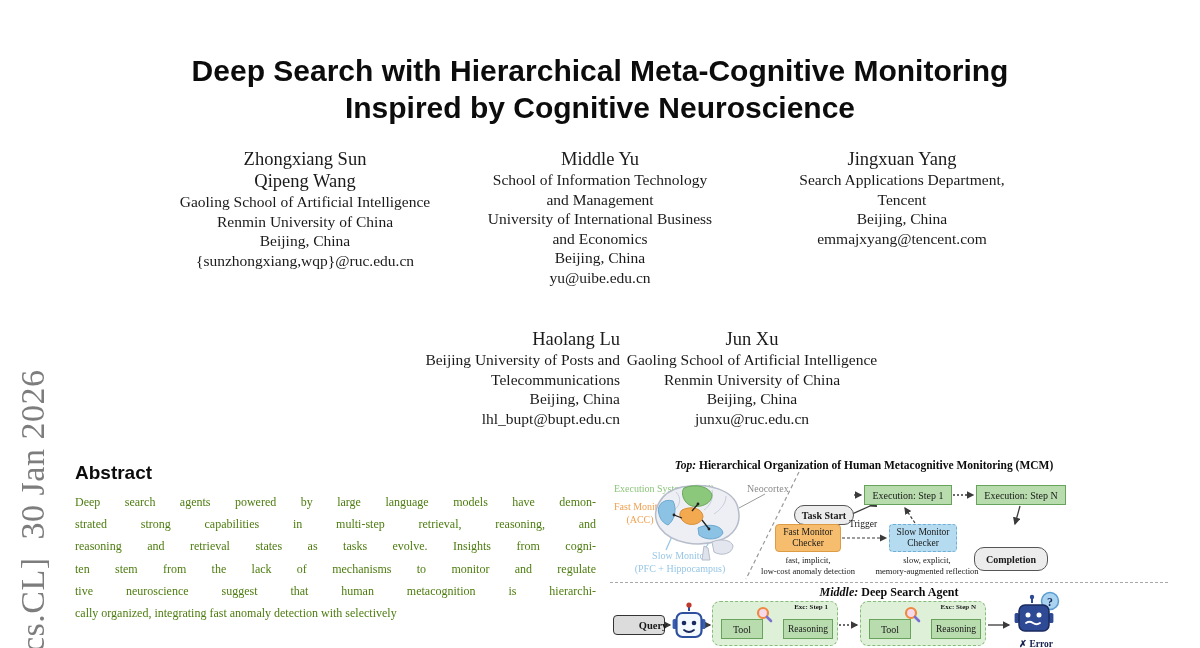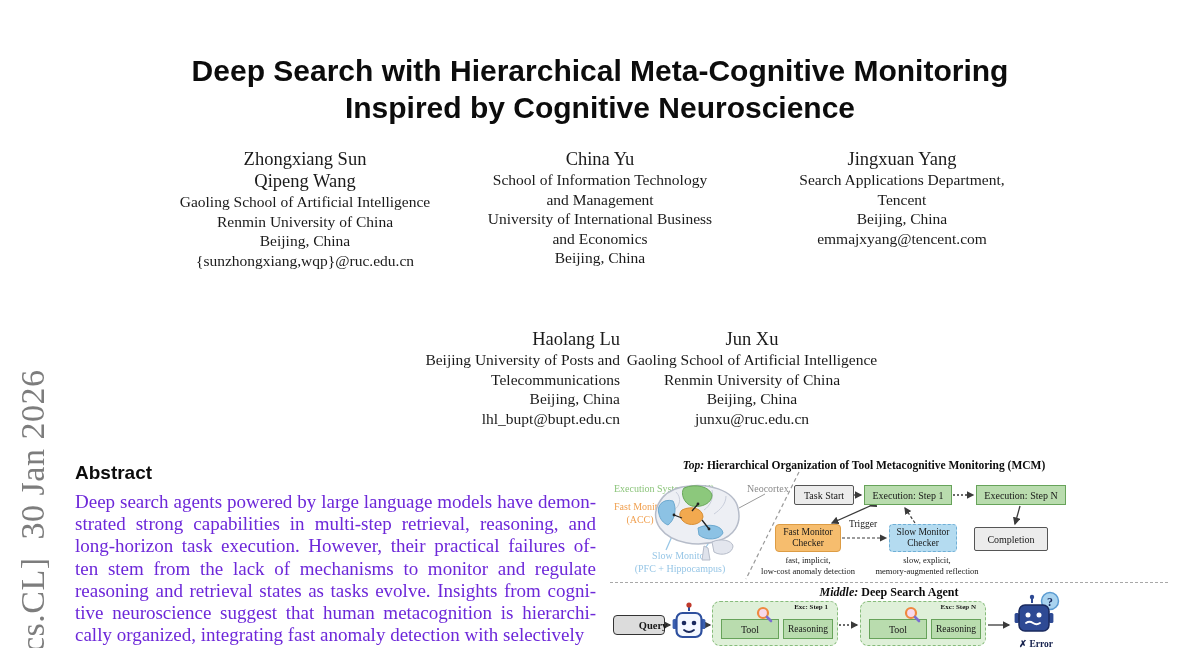--- a/index.html
+++ b/index.html
@@ -24,59 +24,59 @@
   .a-name{font-size:18.5px;line-height:22px;color:#1a1a1a;}
   .a-affil{font-size:15.5px;line-height:19.5px;color:#1a1a1a;}
   .row1{top:148px;}
   .row2{top:328px;}
 
   
   .abstract{position:absolute;left:75px;top:462px;width:521px;}
   .abstract h2{
     margin:0 0 7px 0;font-family:"Liberation Sans",sans-serif;font-size:19px;font-weight:bold;color:#0c0c0c;
   }
-  .abs-line{font-size:19px;line-height:22.2px;text-align:justify;text-align-last:justify;color:#6d28d9;}
+  .abs-line{font-size:12px;line-height:22.2px;text-align:justify;text-align-last:justify;color:#4d7c0f;}
   .abs-line:last-child{text-align-last:left;}
 
   
   .figure{position:absolute;left:608px;top:458px;width:562px;height:190px;font-family:"Liberation Serif",serif;}
   .figure .abs{position:absolute;}
   .fig-cap-top{left:0;top:1px;width:512px;text-align:center;font-size:11.5px;font-weight:bold;color:#0c0c0c;}
   .fig-cap-mid{left:0;top:127px;width:562px;text-align:center;font-size:12px;font-weight:bold;color:#0c0c0c;}
   .cap-ital{font-style:italic;}
 
   .lbl-exec{left:6px;top:25px;font-size:10px;color:var(--label_green);}
   .lbl-neo{left:139px;top:25px;font-size:10px;color:var(--label_gray);}
   .lbl-fast{left:2px;top:43px;width:60px;text-align:center;font-size:10px;line-height:12.5px;color:var(--label_orange);}
   .lbl-slow{left:0;top:92px;width:144px;text-align:center;font-size:10px;line-height:12.5px;color:var(--label_blue);}
 
   .fbox{position:absolute;display:flex;align-items:center;justify-content:center;text-align:center;
         font-size:10px;color:#181818;z-index:2;box-sizing:border-box;}
-  .pill{background:var(--pill_fill);border:1.4px solid var(--pill_border);border-radius:2px;font-weight:normal;}
+  .pill{background:var(--pill_fill);border:1.4px solid var(--pill_border);border-radius:10px;font-weight:bold;margin-top:20px;}
   .green{background:var(--green_fill);border:1px solid var(--green_border);border-radius:0;}
   .orange{background:var(--orange_fill);border:1px solid var(--orange_border);border-radius:4px;line-height:11.5px;font-size:9.5px;}
   .blue{background:var(--blue_fill);border:1.4px dashed var(--blue_border);border-radius:4px;line-height:11.5px;font-size:9.5px;}
   .task-start{left:186px;top:27px;width:60px;height:20px;}
   .exec1{left:256px;top:27px;width:88px;height:20px;}
   .execN{left:368px;top:27px;width:90px;height:20px;}
   .fastc{left:167px;top:66px;width:66px;height:28px;}
   .slowc{left:281px;top:66px;width:68px;height:28px;}
   .completion{left:366px;top:69px;width:74px;height:24px;}
   .trigger-lbl{left:232px;top:61px;width:46px;text-align:center;font-size:9.5px;color:#181818;z-index:2;}
   .mon-cap{font-size:8.5px;line-height:11px;text-align:center;color:#181818;}
   .fast-cap{left:136px;top:97px;width:128px;}
   .slow-cap{left:252px;top:97px;width:134px;}
   .hdiv{left:2px;top:124px;width:558px;border-top:1.6px dashed #a8a8a8;height:0;}
 
   .query{left:5px;top:157px;width:52px;height:20px;background:#dcdcdc;border:1.8px solid #333;border-radius:4px;font-weight:bold;font-size:10.5px;padding-left:28px;}
   .cont{position:absolute;top:143px;width:126px;height:45px;background:var(--green_light);
         border:1.4px dashed var(--green_light_border);border-radius:8px;z-index:1;box-sizing:border-box;}
   .cont1{left:104px;} .cont2{left:252px;}
   .exc-lbl{position:absolute;top:1px;right:9px;font-size:7px;font-weight:bold;color:#181818;}
-  .tool{position:absolute;left:8px;top:17px;width:58px;height:20px;}
+  .tool{position:absolute;left:8px;top:17px;width:42px;height:20px;}
   .reasoning{position:absolute;left:70px;top:17px;width:50px;height:20px;font-size:9.5px;}
   .cont .fbox{z-index:2;}
   .mag{position:absolute;left:42px;top:3px;z-index:3;}
   .robot1{left:64px;top:143px;z-index:2;}
   .robot2{left:404px;top:133px;z-index:2;}
   .err-lbl{left:398px;top:180px;width:60px;text-align:center;font-size:9.5px;font-weight:bold;color:#15214d;z-index:2;}
   .brain{left:38px;top:22px;z-index:1;}
   .arrows{left:0;top:0;z-index:0;}
 </style>
 </head>
@@ -94,26 +94,27 @@
   <div class="author-block row1" style="left:135px;">
     <div class="a-name">Zhongxiang Sun</div>
     <div class="a-name">Qipeng Wang</div>
     <div class="a-affil">Gaoling School of Artificial Intelligence</div>
     <div class="a-affil">Renmin University of China</div>
     <div class="a-affil">Beijing, China</div>
     <div class="a-affil">{sunzhongxiang,wqp}@ruc.edu.cn</div>
   </div>
 
   <div class="author-block row1" style="left:430px;">
-    <div class="a-name">China Yu</div>
+    <div class="a-name">Middle Yu</div>
     <div class="a-affil">School of Information Technology</div>
     <div class="a-affil">and Management</div>
     <div class="a-affil">University of International Business</div>
     <div class="a-affil">and Economics</div>
     <div class="a-affil">Beijing, China</div>
+    <div class="a-affil">yu@uibe.edu.cn</div>
   </div>
 
   <div class="author-block row1" style="left:732px;">
     <div class="a-name">Jingxuan Yang</div>
     <div class="a-affil">Search Applications Department,</div>
     <div class="a-affil">Tencent</div>
     <div class="a-affil">Beijing, China</div>
     <div class="a-affil">emmajxyang@tencent.com</div>
   </div>
 
@@ -130,23 +131,22 @@
     <div class="a-affil">Gaoling School of Artificial Intelligence</div>
     <div class="a-affil">Renmin University of China</div>
     <div class="a-affil">Beijing, China</div>
     <div class="a-affil">junxu@ruc.edu.cn</div>
   </div>
 
   <div class="abstract">
     <h2>Abstract</h2>
     <div class="abs-line">Deep search agents powered by large language models have demon-</div>
     <div class="abs-line">strated strong capabilities in multi-step retrieval, reasoning, and</div>
-    <div class="abs-line">long-horizon task execution. However, their practical failures of-</div>
+    <div class="abs-line">reasoning and retrieval states as tasks evolve. Insights from cogni-</div>
     <div class="abs-line">ten stem from the lack of mechanisms to monitor and regulate</div>
-    <div class="abs-line">reasoning and retrieval states as tasks evolve. Insights from cogni-</div>
     <div class="abs-line">tive neuroscience suggest that human metacognition is hierarchi-</div>
     <div class="abs-line">cally organized, integrating fast anomaly detection with selectively</div>
   </div>
 
   <div class="figure">
 
     <svg class="abs arrows" width="562" height="190" viewBox="0 0 562 190">
       <defs>
         <marker id="ah" markerWidth="7" markerHeight="7" refX="5" refY="3" orient="auto">
           <path d="M0,0 L6,3 L0,6 Z" fill="#3a3a3a"></path>
@@ -170,21 +170,21 @@
 
       <line x1="57" y1="167" x2="62" y2="167" stroke="#3a3a3a" stroke-width="1.3" marker-end="url(#ah)"></line>
       <line x1="99" y1="167" x2="102" y2="167" stroke="#3a3a3a" stroke-width="1.3" marker-end="url(#ah)"></line>
       <line x1="163" y1="170" x2="171" y2="170" stroke="#3a3a3a" stroke-width="1.3" marker-end="url(#ah)"></line>
       <line x1="231" y1="167" x2="249" y2="167" stroke="#3a3a3a" stroke-width="1.3" stroke-dasharray="2,2" marker-end="url(#ah)"></line>
       <line x1="311" y1="170" x2="319" y2="170" stroke="#3a3a3a" stroke-width="1.3" marker-end="url(#ah)"></line>
       <line x1="380" y1="167" x2="401" y2="167" stroke="#3a3a3a" stroke-width="1.3" marker-end="url(#ah)"></line>
     </svg>
 
     <div class="abs fig-cap-top">
-      <span class="cap-ital">Top:</span><span> Hierarchical Organization of Tool Metacognitive Monitoring (MCM)</span>
+      <span class="cap-ital">Top:</span><span> Hierarchical Organization of Human Metacognitive Monitoring (MCM)</span>
     </div>
 
     <svg class="abs brain" width="105" height="95" viewBox="0 0 105 95">
       <path d="M14 48 C 4 34 12 12 36 7 C 62 2 88 10 92 28 C 96 44 88 56 72 61 C 52 67 26 64 14 48 Z" fill="#edeff4" stroke="#b6bcc9" stroke-width="1.5"></path>
       <path d="M30 12 C 36 18 34 26 28 30 M48 8 C 52 16 50 24 44 30 M66 10 C 68 18 64 26 58 30 M80 16 C 80 24 74 30 68 34" stroke="#c9cedb" stroke-width="1" fill="none"></path>
       <path d="M66 62 C 74 58 86 60 87 66 C 87 73 76 77 68 72 Z" fill="#e3e6ee" stroke="#b6bcc9" stroke-width="1"></path>
       <path d="M58 66 L 56 80 L 64 80 L 62 68 Z" fill="#dfe3ec" stroke="#b6bcc9" stroke-width="1"></path>
       <path d="M38 8 C 50 3 64 7 66 15 C 66 23 56 28 46 26 C 38 24 34 13 38 8 Z" fill="#8cc87c" stroke="#69a85a" stroke-width="1"></path>
       <path d="M36 30 C 46 25 57 29 57 37 C 55 45 43 47 37 41 C 33 37 33 33 36 30 Z" fill="#f2a94f" stroke="#d88f35" stroke-width="1"></path>
       <path d="M13 34 C 10 26 17 18 27 21 C 31 28 29 40 22 45 C 17 43 14 39 13 34 Z" fill="#8cc2e4" stroke="#6da9cf" stroke-width="1"></path>

